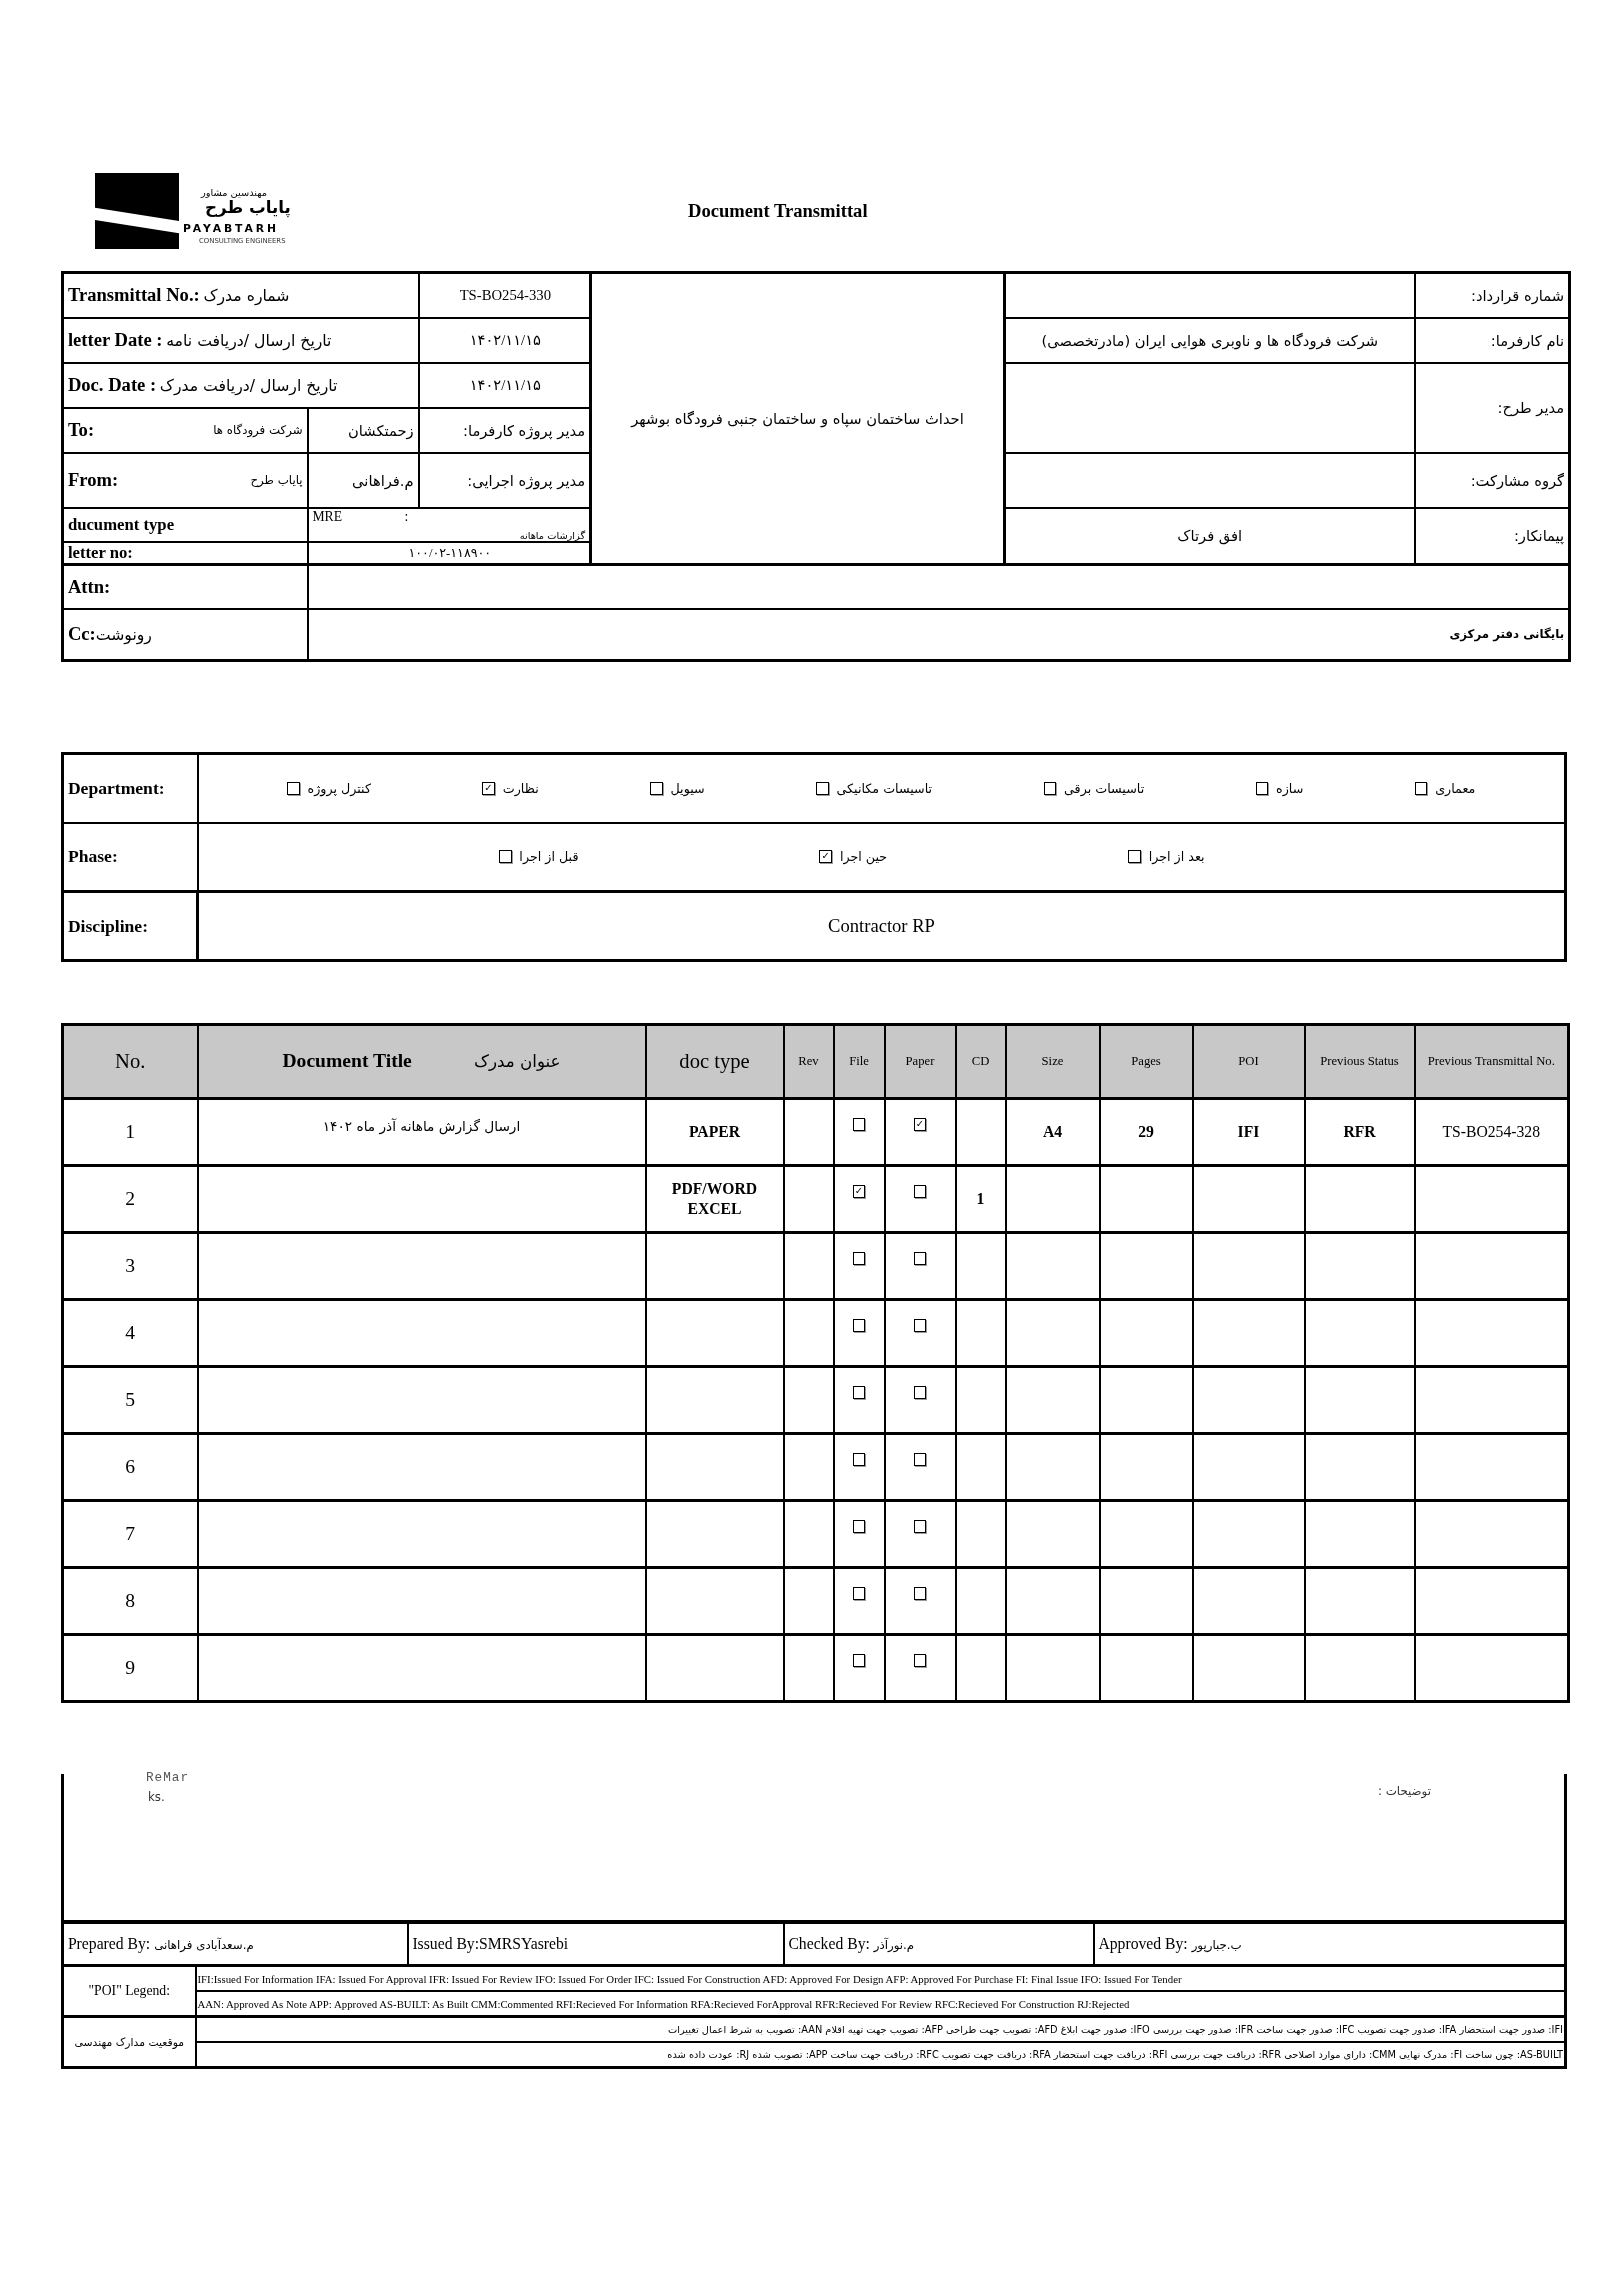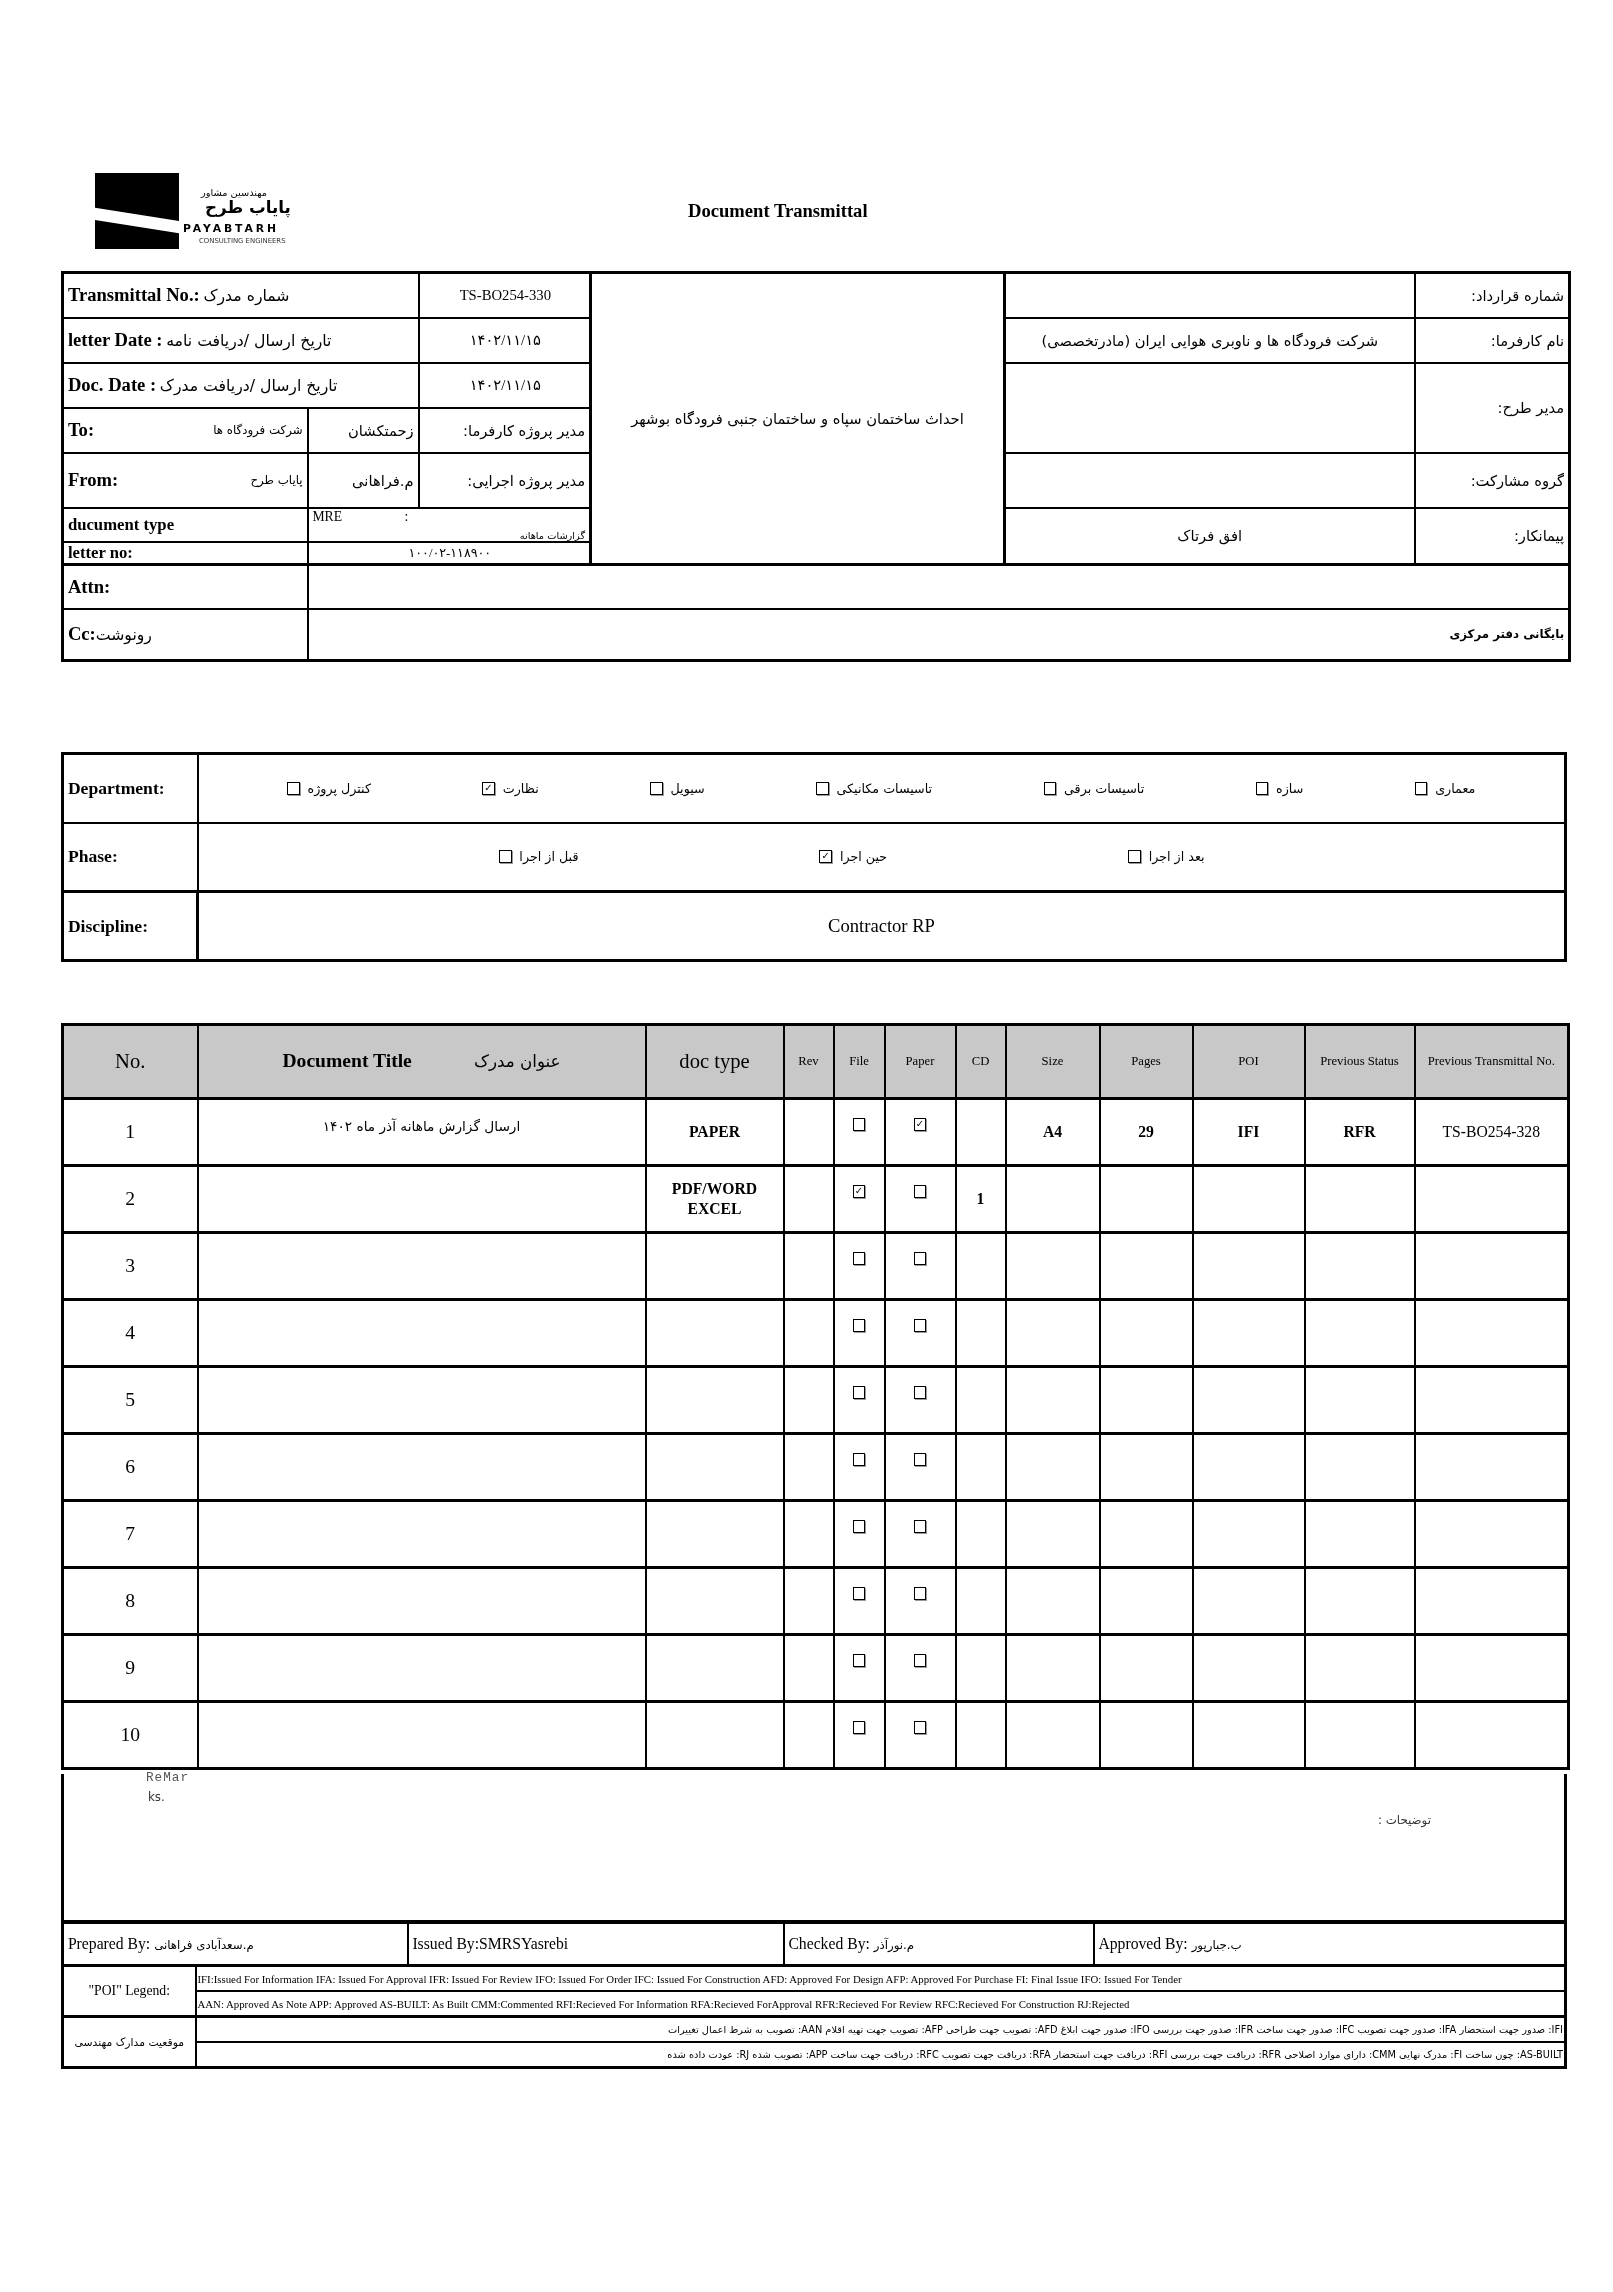--- a/index.html
+++ b/index.html
@@ -48,21 +48,21 @@
   .items th.big { font-size: 20.6px; }
   .items td { height: 67px; text-align: center; font-size: 16.7px; border-top-width: 3.9px; vertical-align: middle; }
   .items td.num { font-size: 19.6px; }
   .items td.bold { font-weight: bold; font-size: 15.7px; }
   .cbcell { vertical-align: top !important; padding-top: 15.7px !important; }
 
   
   .remarks { left: 61px; top: 1774px; width: 1506px; height: 149px; border-left: 3.9px solid #000; border-right: 3.9px solid #000; border-bottom: 3.9px solid #000; }
   .rem-en { position: absolute; left: 82px; top: -3.9px; font-size: 12.7px; font-family: "Liberation Mono", monospace; color: #555; letter-spacing: 1px; }
   .rem-fa { position: absolute; left: 84px; top: 15.7px; font-size: 11.8px; font-family: "DejaVu Sans", sans-serif; color: #333; }
-  .rem-fa-right { position: absolute; right: 133px; top: 9.8px; font-size: 11.8px; font-family: "DejaVu Sans", sans-serif; color: #333; margin-top: 29px; }
+  .rem-fa-right { position: absolute; right: 133px; top: 9.8px; font-size: 11.8px; font-family: "DejaVu Sans", sans-serif; color: #333; }
 
   .signs { left: 61px; top: 1921px; width: 1506px; border: 3.9px solid #000; border-top: 3.9px solid #000; }
   .signs td { height: 43px; font-size: 15.7px; border-width: 2.9px; }
   .sig-fa { font-family: "DejaVu Sans", sans-serif; font-size: 11.8px; }
 
   .legend { left: 61px; top: 1964px; width: 1506px; border: 3.9px solid #000; }
   .legend td { height: 25.5px; font-size: 10.8px; padding: 0 1px; margin-top: 8px; }
   .legend .lg-label { text-align: center; font-size: 13.7px; width: 133px; }
   .legend .lg-label-fa { text-align: center; font-size: 10.8px; font-family: "DejaVu Sans", sans-serif; width: 133px; }
   .legend .fa-row { direction: rtl; text-align: right; font-family: "DejaVu Sans", sans-serif; font-size: 9.8px; border-radius: 8px; }
@@ -390,34 +390,20 @@
         <td></td>
         <td class="cbcell"><span class="cb"></span></td>
         <td class="cbcell"><span class="cb"></span></td>
         <td class="bold"></td>
         <td class="bold"></td>
         <td class="bold"></td>
         <td class="bold"></td>
         <td class="bold"></td>
         <td style="font-size: 15.7px;"></td>
       </tr>
-      <tr>
-        <td class="num">10</td>
-        <td class="rtl" style="font-family: &quot;DejaVu Sans&quot;, sans-serif; font-size: 13.7px; vertical-align: top; padding-top: 17.6px;"></td>
-        <td class="bold" style="white-space: normal; line-height: 1.3;"></td>
-        <td></td>
-        <td class="cbcell"><span class="cb"></span></td>
-        <td class="cbcell"><span class="cb"></span></td>
-        <td class="bold"></td>
-        <td class="bold"></td>
-        <td class="bold"></td>
-        <td class="bold"></td>
-        <td class="bold"></td>
-        <td style="font-size: 15.7px;"></td>
-      </tr>
     </tbody>
 </table>
 
 <div class="abs remarks">
   <div class="rem-en">ReMar</div>
   <div class="rem-fa">ks.</div>
   <div class="rem-fa-right rtl">توضیحات :</div>
 </div>
 
 <table class="signs">

